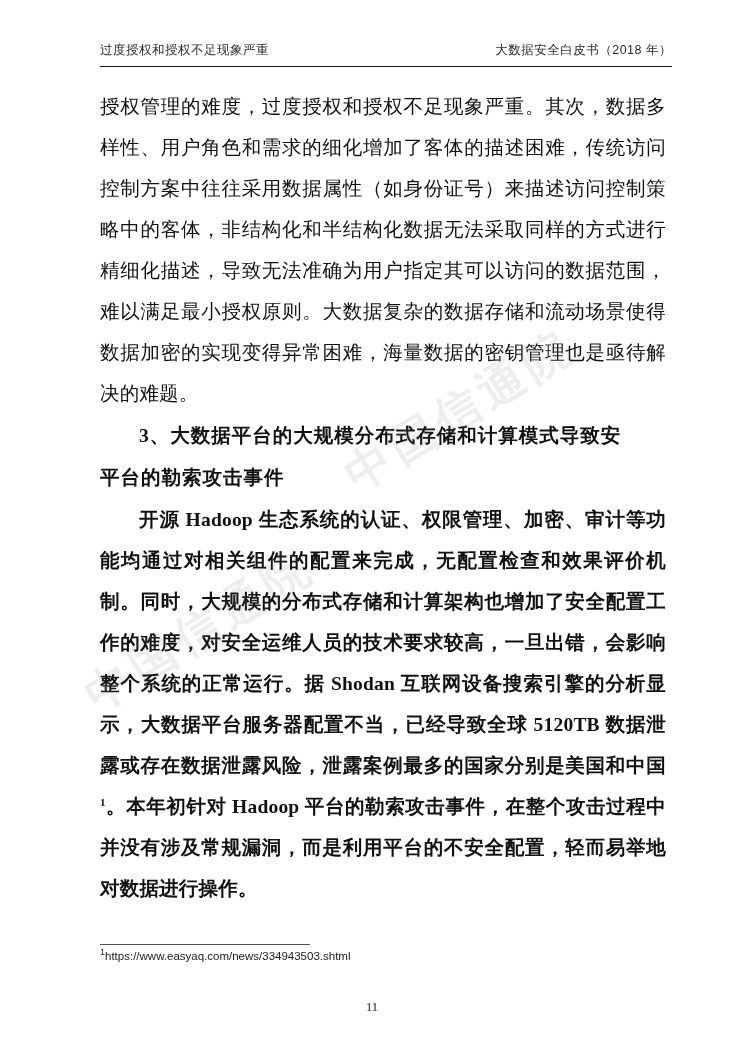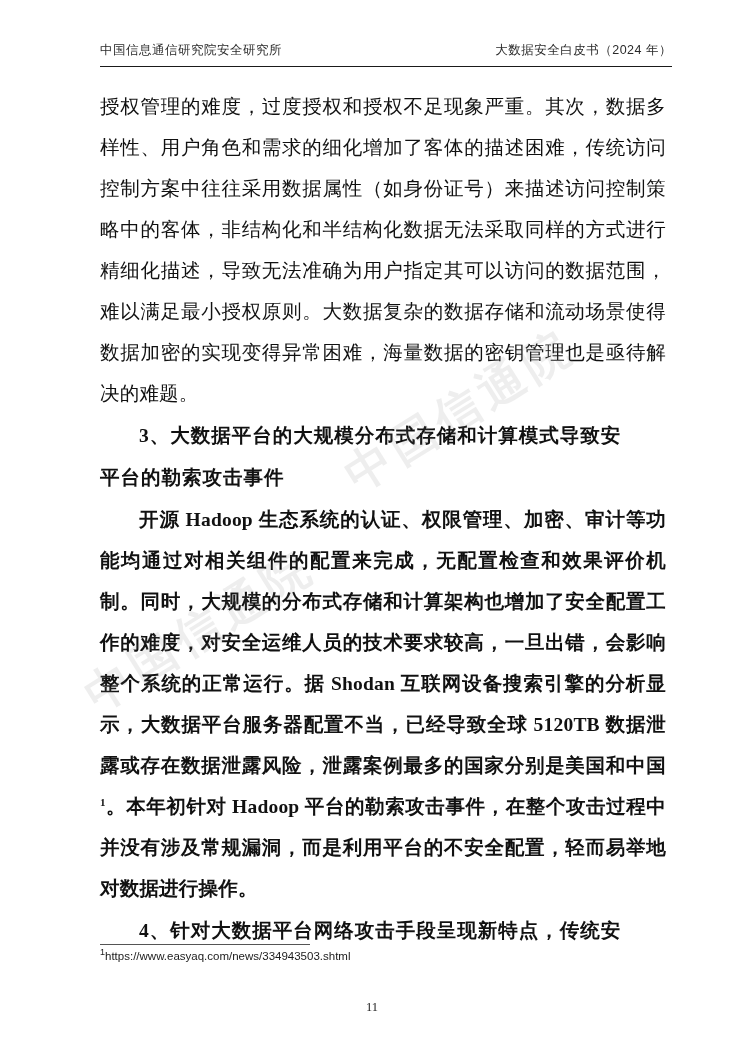--- a/index.html
+++ b/index.html
@@ -121,35 +121,34 @@
 <body>
 
 <div class="page">
 
   <div class="watermark">
     <div class="wm-text wm1">中国信通院</div>
     <div class="wm-text wm2">中国信通院</div>
   </div>
 
   <div class="header">
-    <span>中国信息通信研究院安全研究所</span>
-    <span>大数据安全白皮书（2024 年）</span>
+    <span>过度授权和授权不足现象严重</span>
+    <span>大数据安全白皮书（2018 年）</span>
   </div>
   <div class="header-rule"></div>
 
   <div class="content">
 
     <p>授权管理的难度，过度授权和授权不足现象严重。其次，数据多样性、用户角色和需求的细化增加了客体的描述困难，传统访问控制方案中往往采用数据属性（如身份证号）来描述访问控制策略中的客体，非结构化和半结构化数据无法采取同样的方式进行精细化描述，导致无法准确为用户指定其可以访问的数据范围，难以满足最小授权原则。大数据复杂的数据存储和流动场景使得数据加密的实现变得异常困难，海量数据的密钥管理也是亟待解决的难题。</p>
 
     <p class="heading">3、大数据平台的大规模分布式存储和计算模式导致安</p>
     <p class="heading cont">平台的勒索攻击事件</p>
 
     <p class="indent"><span>开源 Hadoop 生态系统的认证、权限管理、加密、审计等功能均通过对相关组件的配置来完成，无配置检查和效果评价机制。同时，大规模的分布式存储和计算架构也增加了安全配置工作的难度，对安全运维人员的技术要求较高，一旦出错，会影响整个系统的正常运行。据 Shodan 互联网设备搜索引擎的分析显示，大数据平台服务器配置不当，已经导致全球 5120TB 数据泄露或存在数据泄露风险，泄露案例最多的国家分别是美国和中国</span><sup>1</sup><span>。本年初针对 Hadoop 平台的勒索攻击事件，在整个攻击过程中并没有涉及常规漏洞，而是利用平台的不安全配置，轻而易举地对数据进行操作。</span></p>
 
-    <p class="heading">4、针对大数据平台网络攻击手段呈现新特点，传统安</p>
 
   </div>
 
   <div class="footnote-rule"></div>
   <div class="footnote"><sup>1</sup><span>https://www.easyaq.com/news/334943503.shtml</span></div>
 
   <div class="page-number">11</div>
 
 </div>
 

